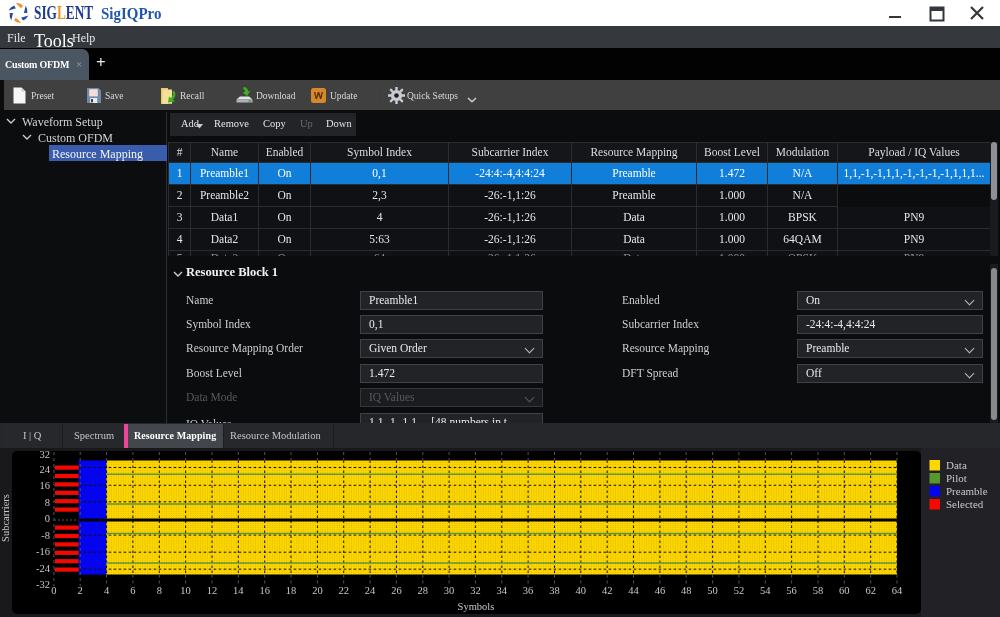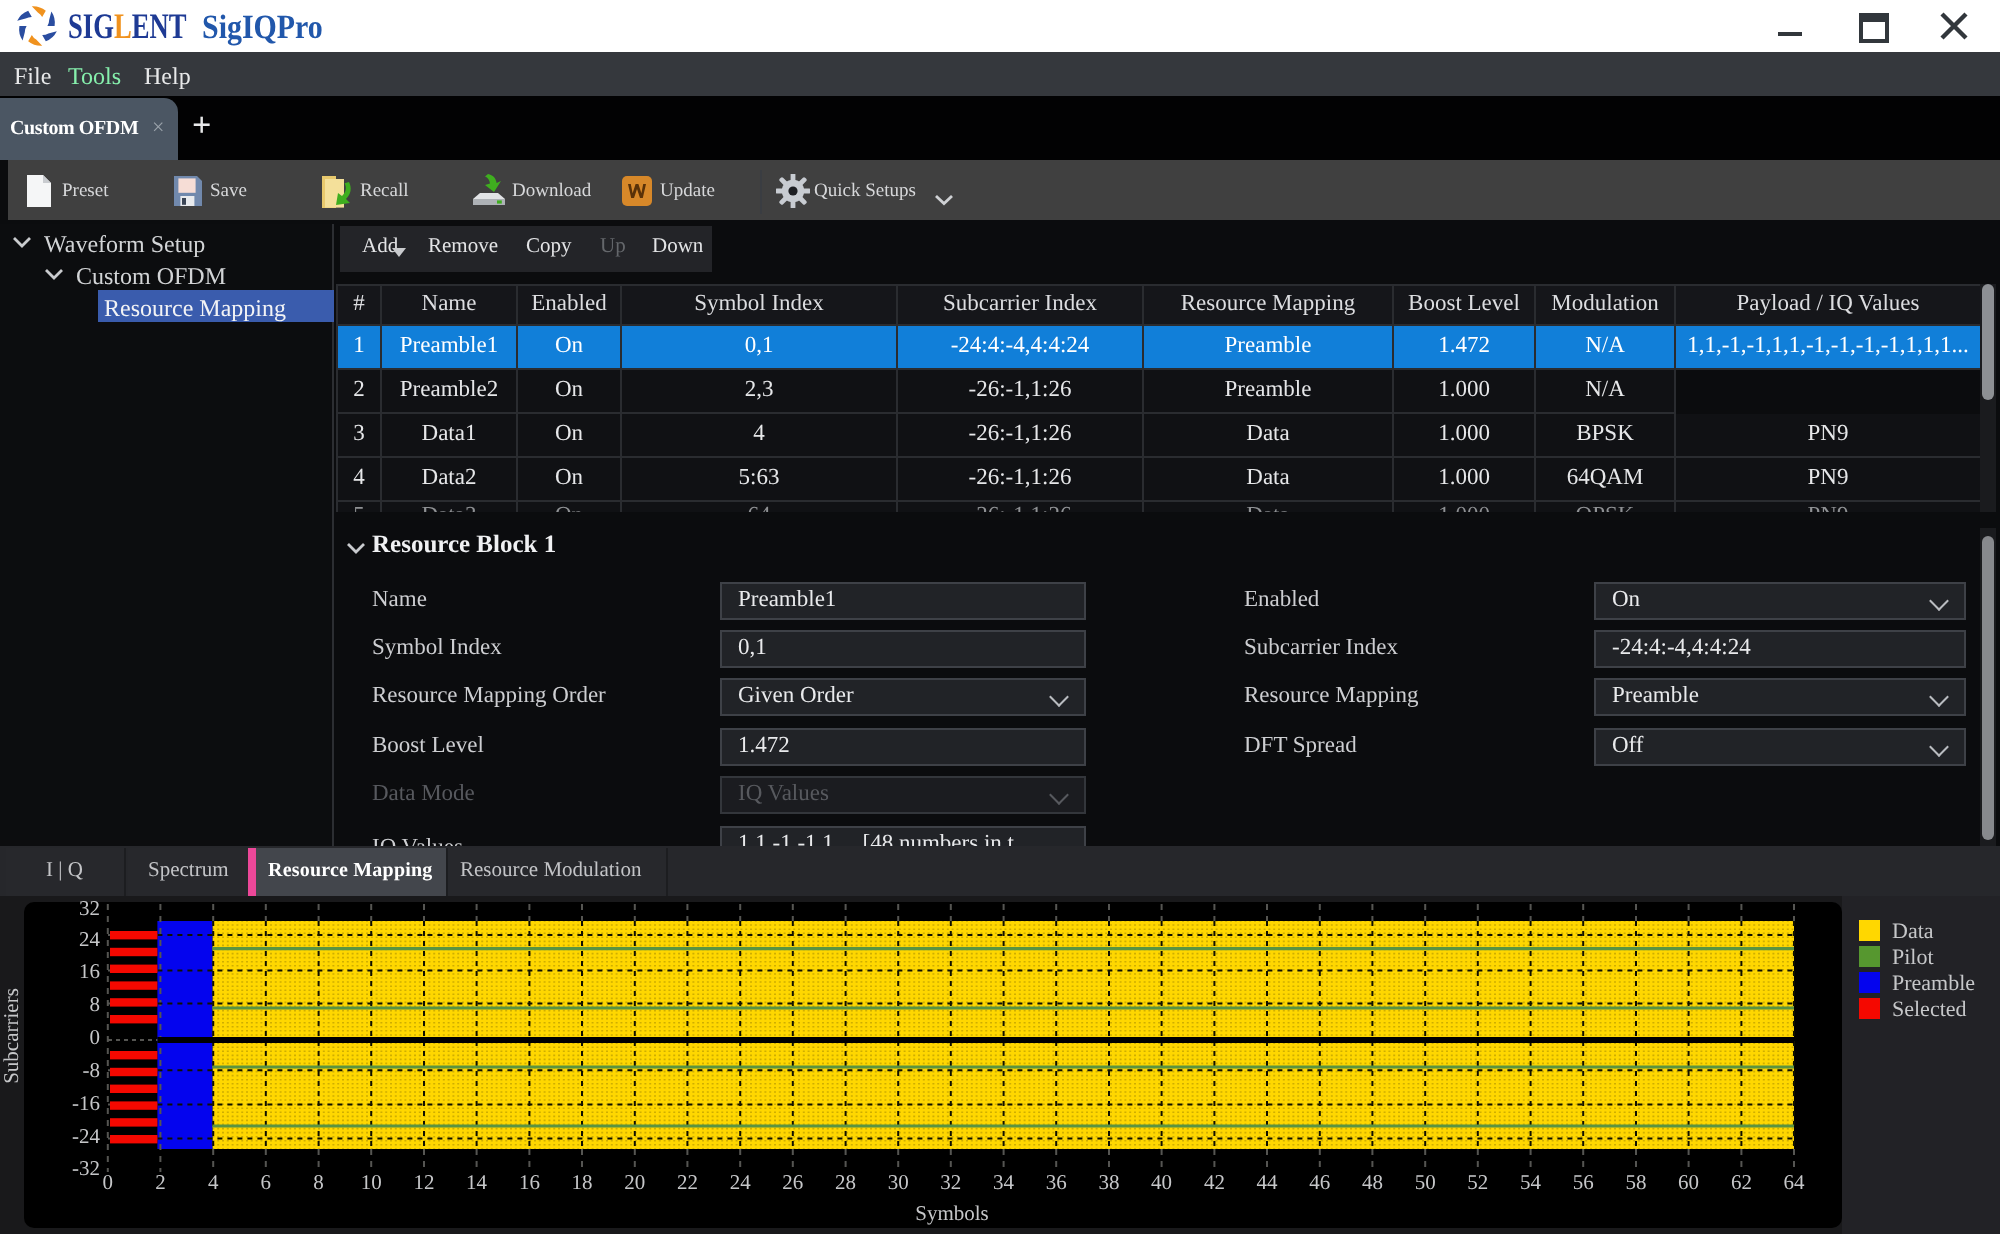--- a/index.html
+++ b/index.html
@@ -49,21 +49,21 @@
       <rect x="1.5" y="1.5" width="13" height="13" fill="none" stroke="#32373c" stroke-width="2"></rect>
       <rect x="1" y="1" width="14" height="4" fill="#32373c"></rect>
     </svg>
     <svg class="abs" style="left:969px;top:5px;" width="16" height="16" viewBox="0 0 16 16">
       <path d="M2,2 L14,14 M14,2 L2,14" stroke="#32373c" stroke-width="2.2"></path>
     </svg>
   </div>
 
   <div class="abs" style="left:0;top:26px;width:1000px;height:22px;background:#35383d;">
     <div class="lbl" style="left:7px;top:5px;font-size:12px;color:#e8e9ea;">File</div>
-    <div class="lbl" style="left:34px;top:5px;font-size:12px;color:#86efac;">Tools</div>
+    <div class="lbl" style="left:34px;top:5px;font-size:18px;color:#ffffff;">Tools</div>
     <div class="lbl" style="left:72px;top:5px;font-size:12px;color:#e8e9ea;">Help</div>
   </div>
 
   <div class="abs" style="left:0;top:48px;width:1000px;height:32px;background:#020203;">
     <div class="abs" style="left:0;top:1px;width:89px;height:31px;background:#4b5663;border-radius:0 7px 0 0;">
       <div class="lbl" style="left:5px;top:10px;font-size:10px;font-weight:bold;color:#ffffff;letter-spacing:-0.2px;">Custom OFDM</div>
       <div class="lbl" style="left:76px;top:9px;font-size:11px;color:#9aa2aa;">×</div>
     </div>
     <div class="lbl" style="left:96px;top:5px;font-size:17px;font-weight:bold;color:#e8e9ea;">+</div>
   </div>

